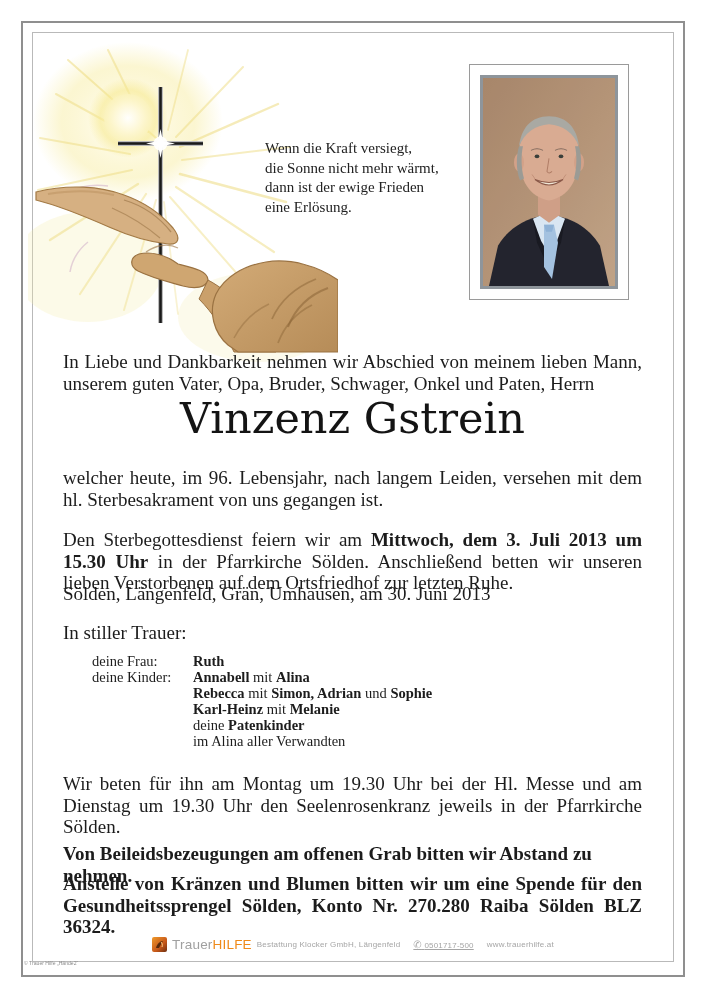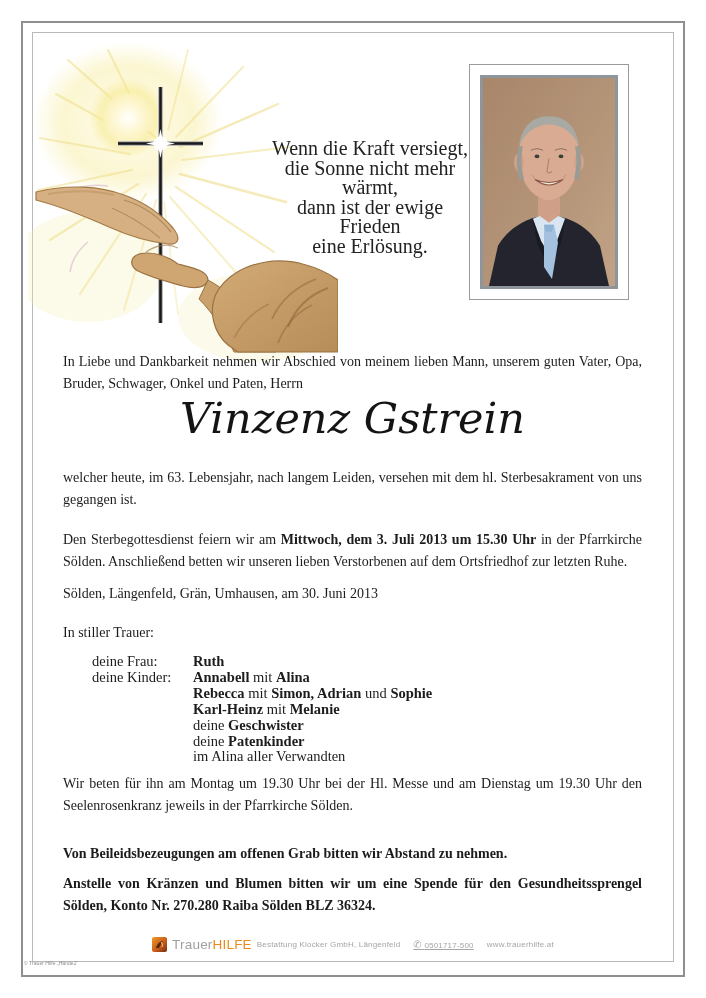--- a/index.html
+++ b/index.html
@@ -5,34 +5,34 @@
   html,body{margin:0;padding:0;background:#fff;}
   .page{position:relative;width:706px;height:998px;background:#ffffff;overflow:hidden;
         font-family:"Liberation Serif", serif;color:#1c1c1c;}
   .border-outer{position:absolute;left:21px;top:21px;right:21px;bottom:21px;
         border:2px solid #8f8f8f;pointer-events:none;}
   .border-inner{position:absolute;left:32px;top:32px;right:32px;bottom:36px;
         border:1px solid #b9b9b9;pointer-events:none;}
 
   .artwork{position:absolute;left:28px;top:42px;width:310px;height:320px;}
 
-  .poem{position:absolute;left:265px;top:139px;width:210px;text-align:center;
-        font-size:20px;line-height:19.5px;color:#222;}
+  .poem{position:absolute;left:265px;top:139px;width:210px;
+        font-size:15px;line-height:19.5px;color:#222;}
   .poem span{display:block;}
 
   .photo-frame{position:absolute;left:469px;top:64px;width:160px;height:236px;
         background:#fff;border:1px solid #9a9a9a;padding:10px;box-sizing:border-box;}
   .photo-mat{width:100%;height:100%;border:3px solid #8e959b;box-sizing:border-box;overflow:hidden;}
   .photo-mat svg{display:block;width:100%;height:100%;}
 
-  .txt{position:absolute;left:63px;width:579px;margin:0;font-size:14px;line-height:21.5px;}
+  .txt{position:absolute;left:63px;width:579px;margin:0;font-size:19px;line-height:21.5px;}
   .just{text-align:justify;}
   .intro{top:351px;}
   .deceased{top:390px;text-align:center;font-family:"DejaVu Serif", serif;
-        font-style:italic;font-weight:normal;font-size:43px;line-height:56px;color:#141414;}
+        font-weight:normal;font-size:43px;line-height:56px;color:#141414;}
   .obituary{top:467px;}
   .service{top:529px;}
   .dateline{top:583px;}
   .mourn-head{top:622px;}
   .family{position:absolute;left:63px;top:654px;width:579px;font-size:14.5px;line-height:15.9px;font-family:Liberation Serif, serif;}
   .fam-row{display:flex;}
   .fam-label{display:inline-block;width:101px;margin-left:29px;flex:none;}
   .fam-value b{font-weight:bold;}
   .prayer{top:773px;}
   .bold-note{font-weight:bold;}
@@ -186,21 +186,21 @@
         <path d="M49,96 Q52,100 52,101" stroke="#b07d66" stroke-width=".8" fill="none" opacity=".7"></path>
         <path d="M83,96 Q80,100 80,101" stroke="#b07d66" stroke-width=".8" fill="none" opacity=".7"></path>
       </svg>
     </div>
   </div>
 
   <p class="txt just intro">In Liebe und Dankbarkeit nehmen wir Abschied von meinem lieben Mann, unserem guten Vater, Opa, Bruder, Schwager, Onkel und Paten, Herrn</p>
 
   <h1 class="txt deceased">Vinzenz Gstrein</h1>
 
-  <p class="txt just obituary">welcher heute, im 63. Lebensjahr, nach langem Leiden, versehen mit dem hl. Sterbesakrament von uns gegangen ist.</p>
+  <p class="txt just obituary">welcher heute, im 96. Lebensjahr, nach langem Leiden, versehen mit dem hl. Sterbesakrament von uns gegangen ist.</p>
 
   <p class="txt just service"><span>Den Sterbegottesdienst feiern wir am </span><b>Mittwoch, dem 3. Juli 2013 um 15.30 Uhr</b><span> in der Pfarrkirche Sölden. Anschließend betten wir unseren lieben Verstorbenen auf dem Ortsfriedhof zur letzten Ruhe.</span></p>
 
   <p class="txt dateline">Sölden, Längenfeld, Grän, Umhausen, am 30. Juni 2013</p>
 
   <p class="txt mourn-head">In stiller Trauer:</p>
 
   <div class="family">
       <div class="fam-row">
         <span class="fam-label">deine Frau:</span>
@@ -210,24 +210,20 @@
         <span class="fam-label">deine Kinder:</span>
         <span class="fam-value"><b>Annabell</b><span> mit </span><b>Alina</b></span>
       </div>
       <div class="fam-row">
         <span class="fam-label"></span>
         <span class="fam-value"><b>Rebecca</b><span> mit </span><b>Simon, Adrian</b><span> und </span><b>Sophie</b></span>
       </div>
       <div class="fam-row">
         <span class="fam-label"></span>
         <span class="fam-value"><b>Karl-Heinz</b><span> mit </span><b>Melanie</b></span>
-      </div>
-      <div class="fam-row">
-        <span class="fam-label"></span>
-        <span class="fam-value"><span>deine </span><b>Geschwister</b></span>
       </div>
       <div class="fam-row">
         <span class="fam-label"></span>
         <span class="fam-value"><span>deine </span><b>Patenkinder</b></span>
       </div>
       <div class="fam-row">
         <span class="fam-label"></span>
         <span class="fam-value"><span>im Alina aller Verwandten</span></span>
       </div>
     </div>

